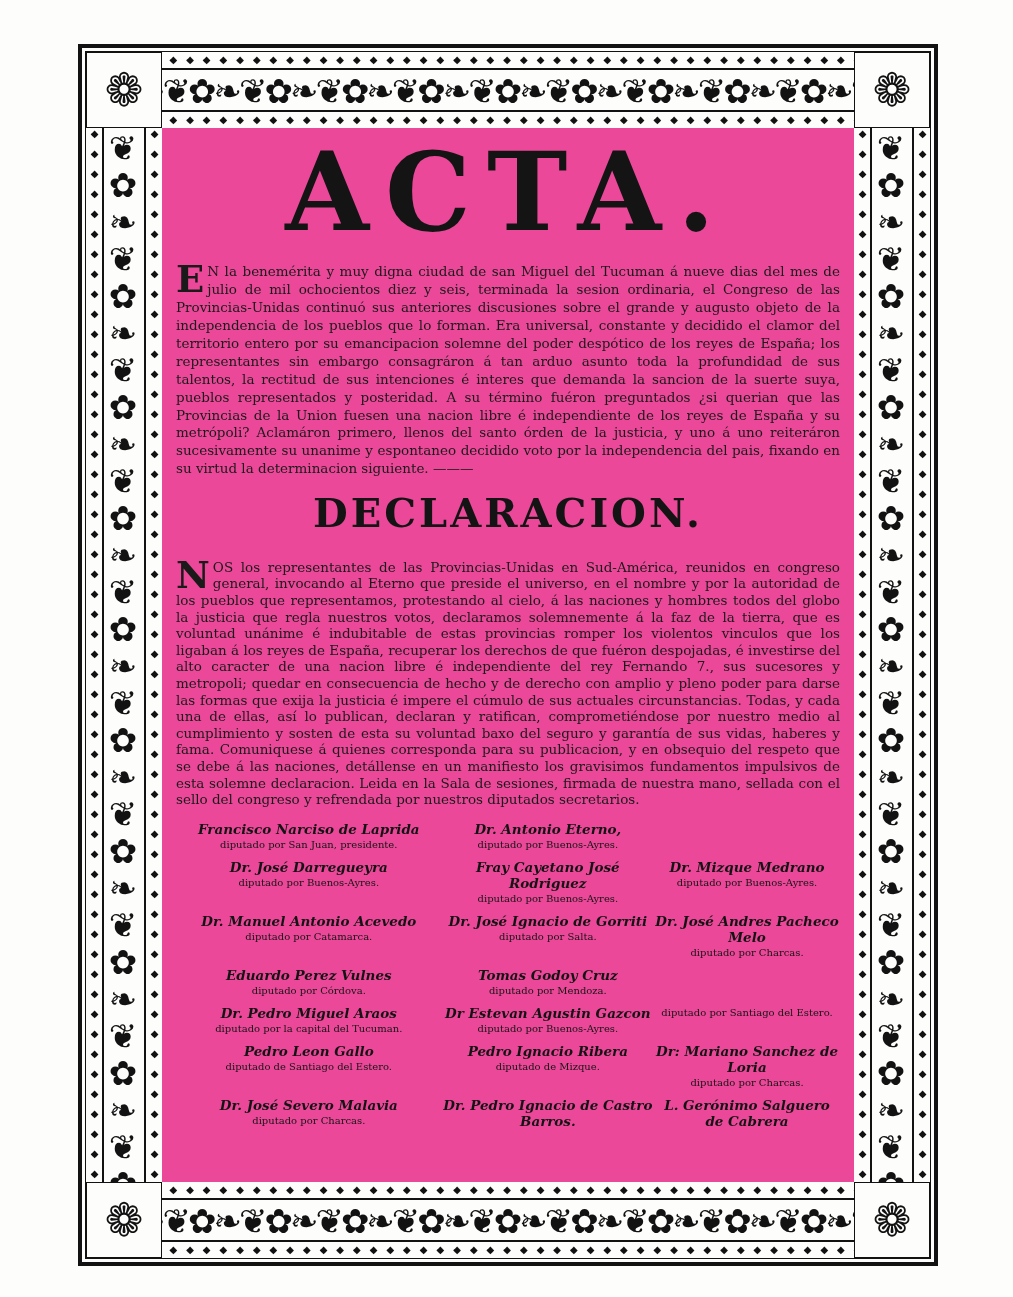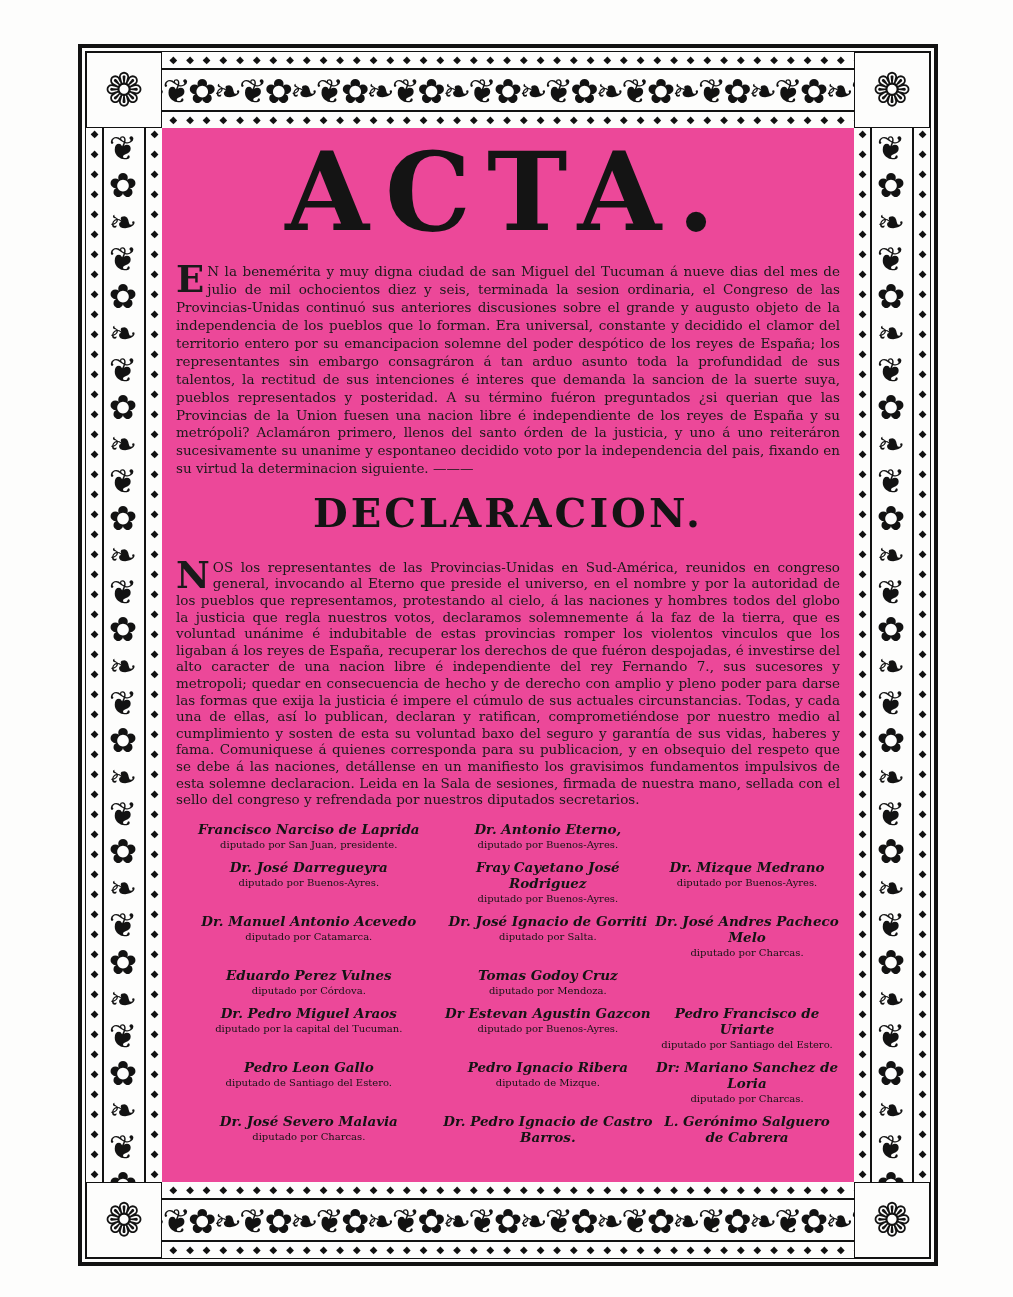--- a/index.html
+++ b/index.html
@@ -153,21 +153,20 @@
             <div class="sig-row">
               <div>
                 <div class="sig-name">Dr. Pedro Miguel Araos</div>
                 <div class="sig-role">diputado por la capital del Tucuman.</div>
               </div>
               <div>
                 <div class="sig-name">Dr Estevan Agustin Gazcon</div>
                 <div class="sig-role">diputado por Buenos-Ayres.</div>
               </div>
               <div>
-                <div class="sig-name">Pedro Francisco de Uriarte</div>
                 <div class="sig-role">diputado por Santiago del Estero.</div>
               </div>
             </div>
             <div class="sig-row">
               <div>
                 <div class="sig-name">Pedro Leon Gallo</div>
                 <div class="sig-role">diputado de Santiago del Estero.</div>
               </div>
               <div>
                 <div class="sig-name">Pedro Ignacio Ribera</div>

